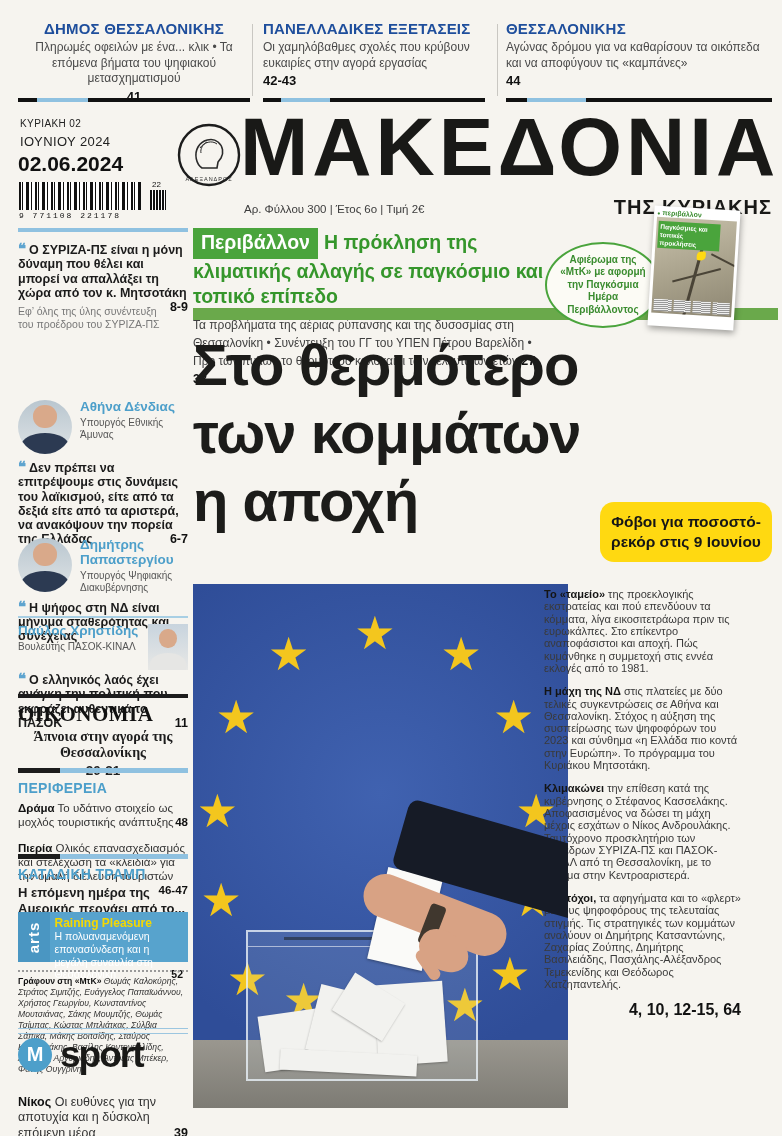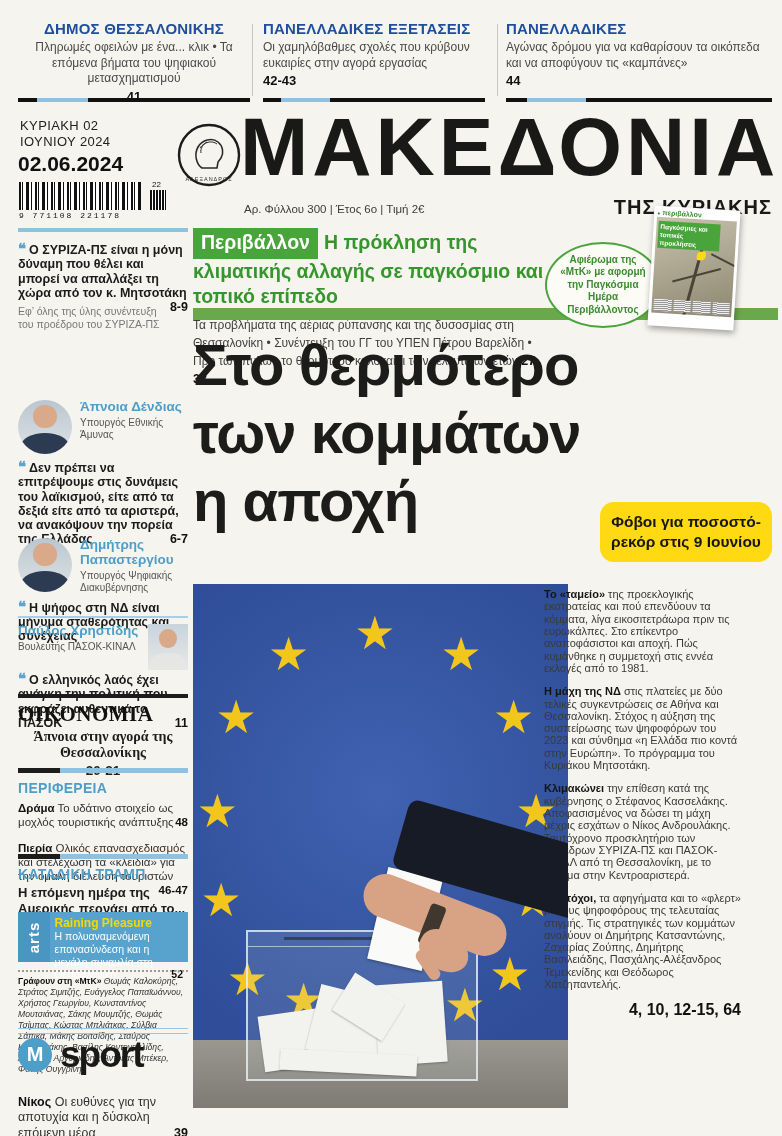--- a/index.html
+++ b/index.html
@@ -9,21 +9,21 @@
   
   .strip-col{position:absolute;top:20px;}
   .strip-title{font-size:15px;font-weight:800;color:#1e4e9c;letter-spacing:.2px;}
   .strip-text{font-size:12px;line-height:1.3;color:#4a4a4a;margin-top:3px;}
   .strip-page{font-size:13px;font-weight:800;color:#111;margin-top:2px;}
   .strip-bar{position:absolute;height:4px;left:0;right:0;
              background:linear-gradient(90deg,#111 0 8%,#8fc1e0 8% 30%,#111 30% 100%);}
   .strip-div{position:absolute;top:24px;width:1px;height:72px;background:#c9c7c2;}
 
   
-  .mh-date1{position:absolute;left:20px;top:118px;font-size:13px;color:#222;letter-spacing:.4px;}
+  .mh-date1{position:absolute;left:20px;top:118px;font-size:10px;color:#222;letter-spacing:.4px;}
   .mh-date2{position:absolute;left:20px;top:134px;font-size:13px;color:#222;letter-spacing:.4px;}
   .mh-dateb{position:absolute;left:18px;top:152px;font-size:21px;font-weight:800;color:#111;}
   .barcode{position:absolute;left:19px;top:182px;width:122px;height:28px;background:
     repeating-linear-gradient(90deg,#111 0 2px,#fff 2px 3px,#111 3px 4px,#fff 4px 7px,#111 7px 10px,#fff 10px 12px,#111 12px 13px,#fff 13px 16px);}
   .barcode-num{position:absolute;left:19px;top:211px;width:122px;font-size:8px;letter-spacing:2px;color:#111;font-family:"Liberation Mono",monospace;}
   .barcode2{position:absolute;left:150px;top:190px;width:16px;height:20px;background:
     repeating-linear-gradient(90deg,#111 0 2px,#fff 2px 3px,#111 3px 5px,#fff 5px 6px);}
   .barcode2-num{position:absolute;left:152px;top:180px;font-size:8px;color:#111;}
   .coin{position:absolute;left:176px;top:122px;}
   .mh-title{position:absolute;left:240px;top:108px;width:540px;font-size:82px;line-height:.95;
@@ -136,21 +136,21 @@
     <div class="strip-title">ΔΗΜΟΣ ΘΕΣΣΑΛΟΝΙΚΗΣ</div>
     <div class="strip-text">Πληρωμές οφειλών με ένα... κλικ • Τα επόμενα βήματα του ψηφιακού μετασχηματισμού</div>
     <div class="strip-page">41</div>
   </div>
   <div class="strip-col" style="left:263px;width:222px;">
     <div class="strip-title">ΠΑΝΕΛΛΑΔΙΚΕΣ ΕΞΕΤΑΣΕΙΣ</div>
     <div class="strip-text">Οι χαμηλόβαθμες σχολές που κρύβουν ευκαιρίες στην αγορά εργασίας</div>
     <div class="strip-page">42-43</div>
   </div>
   <div class="strip-col" style="left:506px;width:266px;">
-    <div class="strip-title">ΠΑΝΕΛΛΑΔΙΚΕΣ</div>
+    <div class="strip-title">ΘΕΣΣΑΛΟΝΙΚΗΣ</div>
     <div class="strip-text">Αγώνας δρόμου για να καθαρίσουν τα οικόπεδα και να αποφύγουν τις «καμπάνες»</div>
     <div class="strip-page">44</div>
   </div>
   <div class="strip-div" style="left:252px;"></div>
   <div class="strip-div" style="left:497px;"></div>
   <div class="strip-bar" style="top:98px;left:18px;right:532px;"></div>
   <div class="strip-bar" style="top:98px;left:263px;right:297px;"></div>
   <div class="strip-bar" style="top:98px;left:506px;right:10px;"></div>
 
   <div class="mh-date1">ΚΥΡΙΑΚΗ 02</div>
@@ -205,21 +205,21 @@
 
     <div class="sb" style="top:8px;">
       <p class="quote"><span class="qicon"></span><span>Ο ΣΥΡΙΖΑ-ΠΣ είναι η μόνη δύναμη που θέλει και μπορεί να απαλλάξει τη χώρα από τον κ. Μητσοτάκη</span> <b class="pg">8-9</b></p>
       <div class="note">Εφ’ όλης της ύλης συνέντευξη του προέδρου του ΣΥΡΙΖΑ-ΠΣ</div>
     </div>
 
     <div class="sb" style="top:172px;">
       <div class="p-row">
         <div class="avatar round round-photo"></div>
         <div>
-          <div class="sb-name">Άπνοια Δένδιας</div>
+          <div class="sb-name">Αθήνα Δένδιας</div>
           <div class="sb-role">Υπουργός Εθνικής Άμυνας</div>
         </div>
       </div>
       <p class="quote"><span class="qicon"></span><span>Δεν πρέπει να επιτρέψουμε στις δυνάμεις του λαϊκισμού, είτε από τα δεξιά είτε από τα αριστερά, να ανακόψουν την πορεία της Ελλάδας</span> <b class="pg">6-7</b></p>
     </div>
 
     <div class="sb" style="top:310px;">
       <div class="p-row">
         <div class="avatar round round-photo"></div>
         <div>

